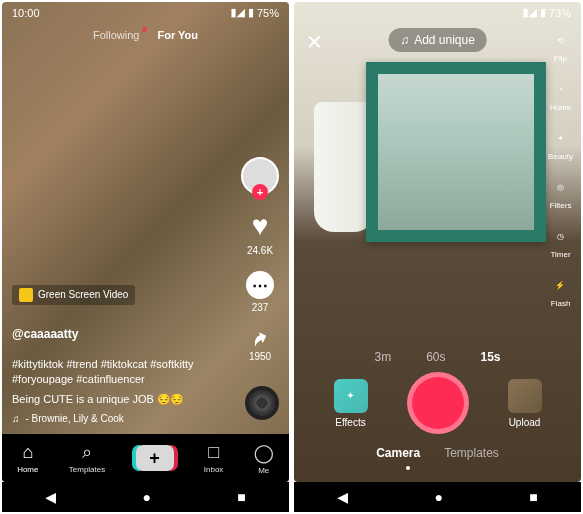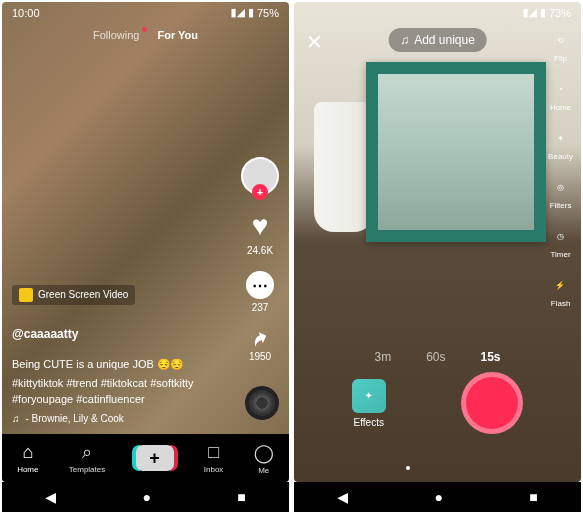--- a/index.html
+++ b/index.html
@@ -97,22 +97,22 @@
       <span>1950</span>
     </div>
   </div>
 
   <div class="caption-area">
     <div class="green-tag">
       <div class="green-box"></div>
       <span>Green Screen Video</span>
     </div>
     <div class="handle">@caaaaatty</div>
+    <div class="caption-text">#kittytiktok #trend #tiktokcat #softkitty #foryoupage #catinfluencer</div>
     <div class="caption-text">Being CUTE is a unique JOB 😔😔</div>
-    <div class="caption-text">#kittytiktok #trend #tiktokcat #softkitty #foryoupage #catinfluencer</div>
     <div class="sound-row">
       <span>♫</span>
       <span>- Brownie, Lily &amp; Cook</span>
     </div>
   </div>
   <div class="disc"></div>
 
   <div class="bottom-nav">
     <div class="nav-item active">
           <span class="nav-icon">⌂</span>
@@ -192,22 +192,30 @@
     <span class="dur">60s</span>
     <span class="dur active">15s</span>
   </div>
 
   <div class="record-row">
     <div class="side-btn">
       <div class="side-icon effects-icon">✦</div>
       <span>Effects</span>
     </div>
     <div class="record-btn"></div>
-  </div>
-
+    <div class="side-btn">
+      <div class="side-icon upload-icon"></div>
+      <span>Upload</span>
+    </div>
+  </div>
+
+  <div class="mode-tabs">
+    <span class="mode active">Camera</span>
+    <span class="mode">Templates</span>
+  </div>
   <div class="mode-dot"></div>
 </div>
 <div class="sys-nav">
   <span class="sys-btn">◀</span>
   <span class="sys-btn">●</span>
   <span class="sys-btn">■</span>
 </div>
 </div>
 
 </body></html>

